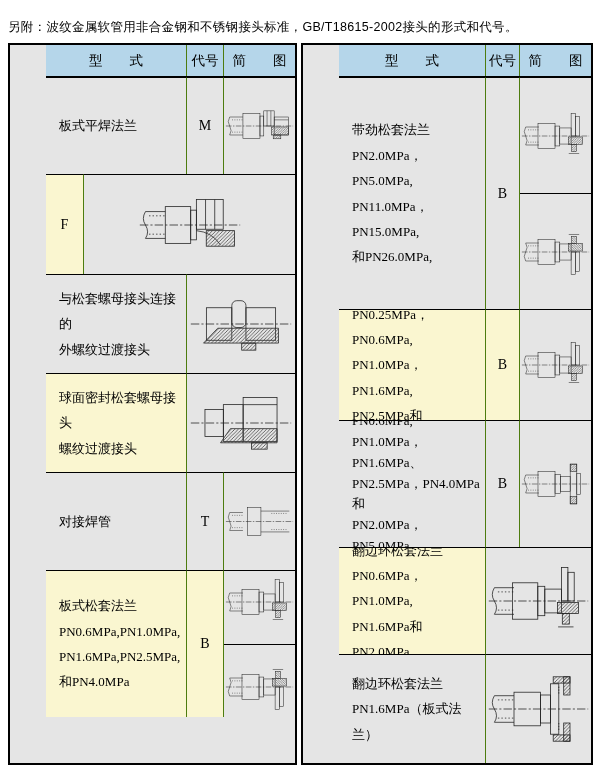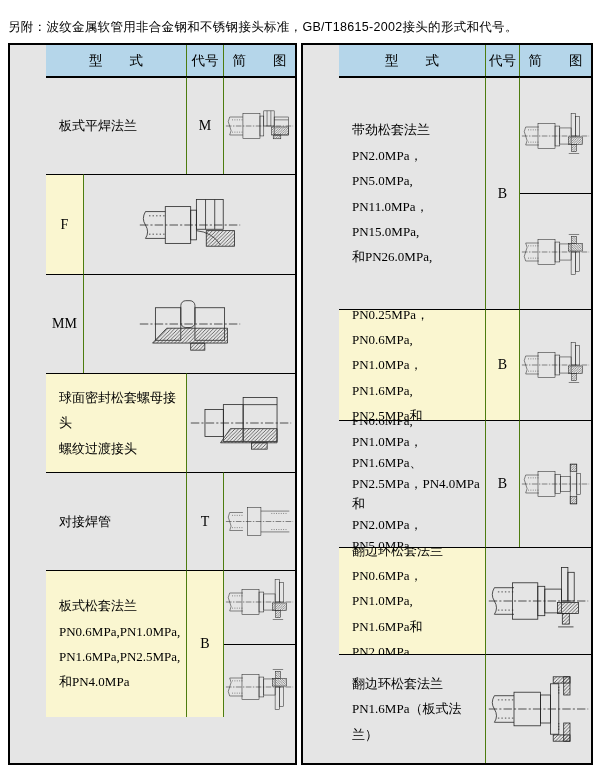--- a/index.html
+++ b/index.html
@@ -111,21 +111,22 @@
               <line x1="97" y1="14" x2="97" y2="56"></line>
               <line x1="110" y1="14" x2="110" y2="56"></line>
    <path d="M84 58 q22 2 34 20"></path>
    <rect x="98" y="58" width="40" height="22" fill="url(#h1)"></rect>
             </g>
           </svg>
         </div>
     </div>
 
     <div class="row" style="height:99px">
-      <div class="cell code c-code">MM</div>
+      <div class="cell type c-type">与松套螺母接头连接的
+外螺纹过渡接头</div>
       <div class="cell diag c-diag">
           <svg viewBox="0 0 150 100" width="106" height="88" preserveAspectRatio="xMidYMid meet">
     <defs>
               <pattern id="h2" width="5" height="5" patternUnits="userSpaceOnUse">
       <path d="M0 5 L5 0" stroke="#444" stroke-width="1.1"></path>
               </pattern>
             </defs>
     <g fill="none" stroke="#222" stroke-width="1.1">
               <line x1="4" y1="50" x2="146" y2="50" stroke-dasharray="12 3 3 3"></line>
               <rect x="26" y="27" width="36" height="46"></rect>

